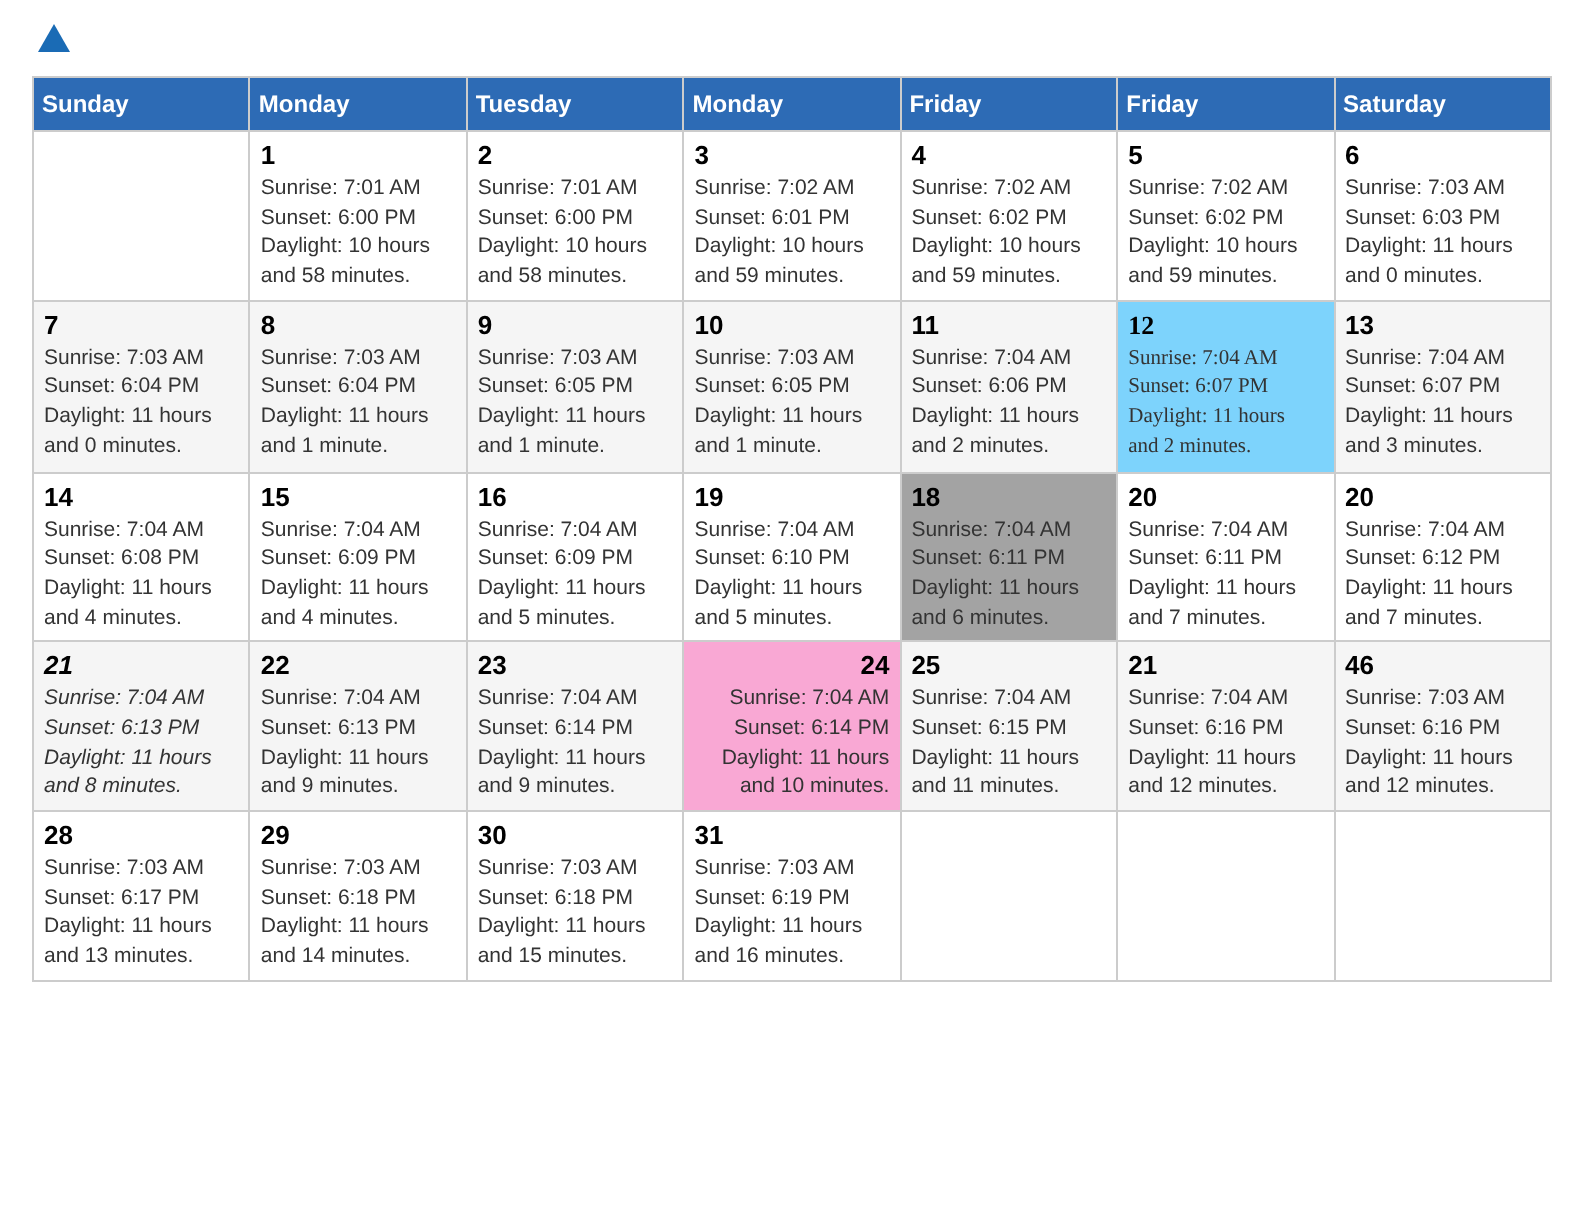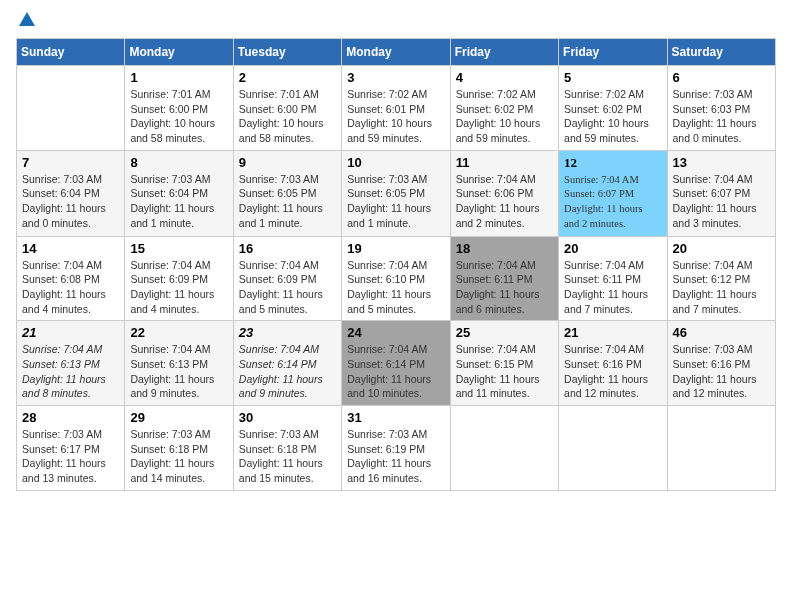--- a/index.html
+++ b/index.html
@@ -265,28 +265,28 @@
 Daylight: 11 hours
 and 8 minutes.</div>
         </td>
         <td style="background-color: rgb(245, 245, 245);">
           <span class="day-number">22</span>
           <div class="day-info" style="white-space: pre-line;">Sunrise: 7:04 AM
 Sunset: 6:13 PM
 Daylight: 11 hours
 and 9 minutes.</div>
         </td>
-        <td style="background-color: rgb(245, 245, 245); font-style: italic;">
+        <td style="background-color: rgb(245, 245, 245);">
           <span class="day-number">23</span>
           <div class="day-info" style="white-space: pre-line;">Sunrise: 7:04 AM
 Sunset: 6:14 PM
 Daylight: 11 hours
 and 9 minutes.</div>
         </td>
-        <td style="background-color: #a3a3a3;">
+        <td style="background-color: #f9a8d4; text-align: right;">
           <span class="day-number">24</span>
           <div class="day-info" style="white-space: pre-line;">Sunrise: 7:04 AM
 Sunset: 6:14 PM
 Daylight: 11 hours
 and 10 minutes.</div>
         </td>
         <td style="background-color: rgb(245, 245, 245);">
           <span class="day-number">25</span>
           <div class="day-info" style="white-space: pre-line;">Sunrise: 7:04 AM
 Sunset: 6:15 PM

